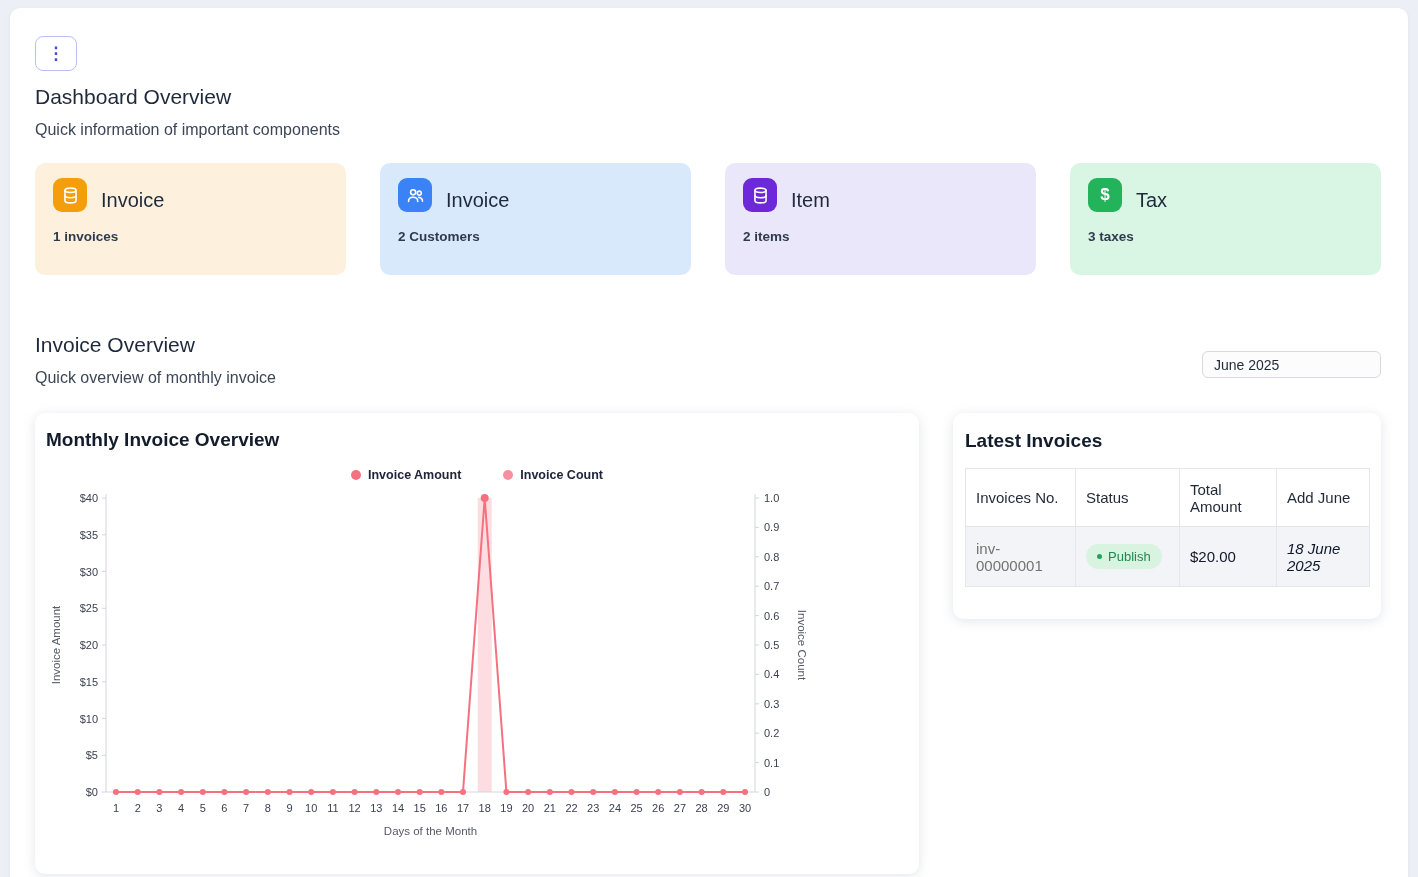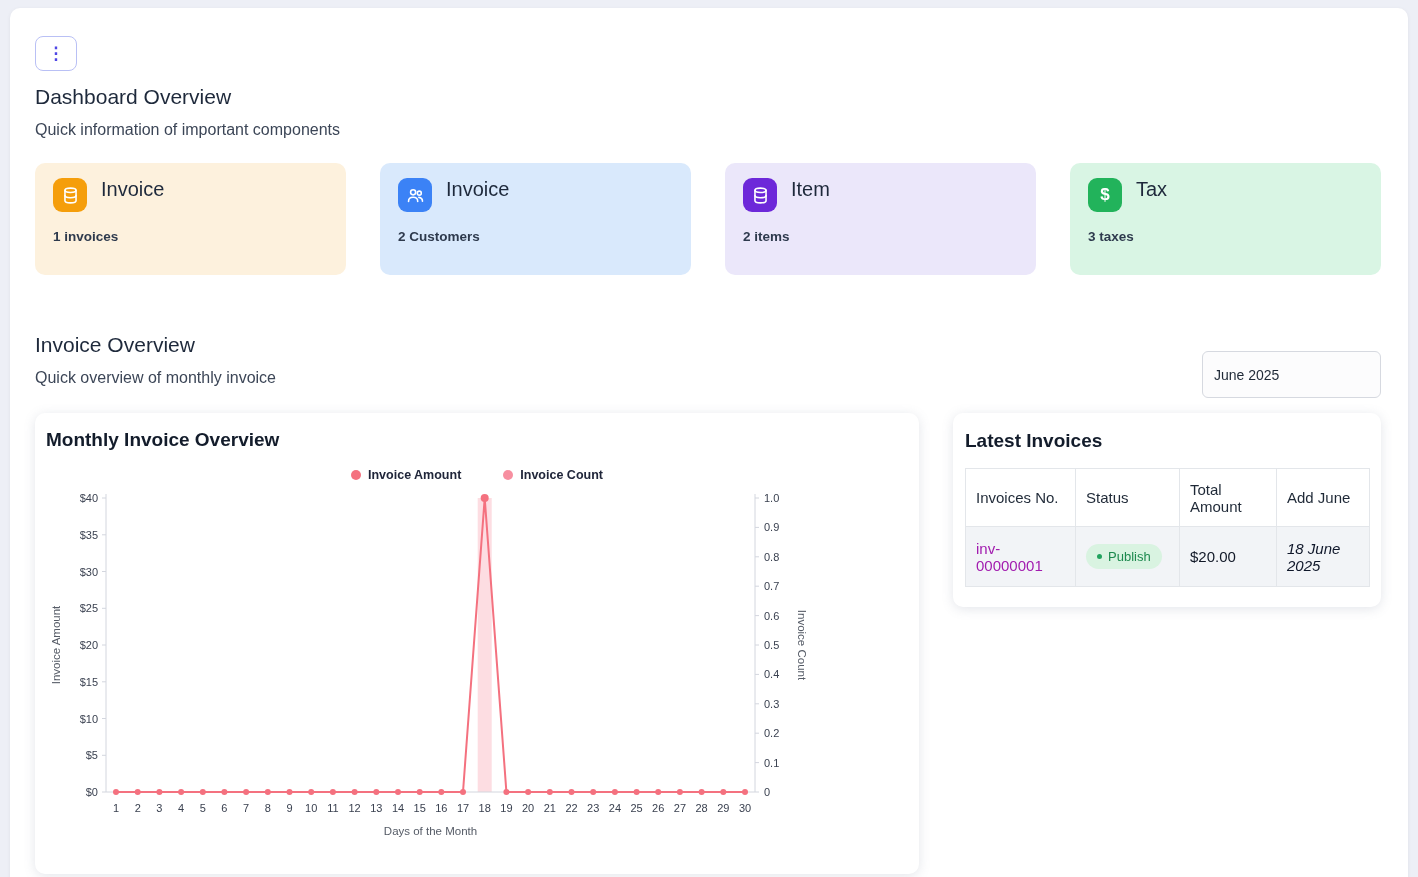--- a/index.html
+++ b/index.html
@@ -18,51 +18,51 @@
     color:#4f46e5; font-size:17px; font-weight:700; display:flex; align-items:center; justify-content:center;
     cursor:pointer;
   }
 
   .section-heading { font-size:21px; font-weight:500; color:#1e293b; }
   .section-sub { font-size:16px; color:#3c4657; margin-top:12px; }
   .overview-heading { margin-top:14px; }
 
   .cards-row { display:flex; gap:34px; margin-top:24px; }
   .stat-card { flex:1; border-radius:10px; padding:15px 18px; height:112px; }
-  .stat-head { display:flex; align-items:flex-start; gap:14px; }
+  .stat-head { display:flex; align-items:flex-end; gap:14px; }
   .stat-icon { width:34px; height:34px; border-radius:9px; display:flex; align-items:center; justify-content:center; color:#fff; flex:0 0 auto; }
   .stat-icon svg { display:block; }
   .stat-label { font-size:20px; font-weight:500; color:#1e293b; }
   .stat-count { margin-top:17px; font-size:13.5px; font-weight:700; color:#2e3a4d; }
   .dollar-glyph { font-size:17px; font-weight:700; color:#fff; }
 
   .invoice-overview { position:relative; margin-top:58px; }
   .month-select {
-    position:absolute; right:0; top:18px; width:179px; height:47px;
+    position:absolute; right:0; top:18px; width:179px; height:27px;
     border:1px solid #d6d9e0; border-radius:6px; background:#fcfcfd;
     font-size:14px; color:#1f2937; display:flex; align-items:center; padding:0 11px; cursor:pointer;
   }
 
   .content-row { display:flex; gap:34px; margin-top:26px; align-items:flex-start; }
 
   .panel { background:#fff; border-radius:10px; box-shadow:0 2px 12px rgba(100,110,140,.18); }
   .chart-card { width:884px; padding:16px 11px 30px; }
   .panel-title { font-size:19px; font-weight:600; color:#131c2b; }
   .legend-row { display:flex; justify-content:center; gap:42px; margin-top:17px; }
   .legend-item { display:flex; align-items:center; gap:7px; font-size:12.5px; font-weight:700; color:#20263a; cursor:pointer; }
   .legend-marker { width:10px; height:10px; border-radius:50%; }
   #chart-svg { display:block; width:862px; height:352px; margin-top:10px; }
 
-  .latest-card { width:428px; padding:14px 12px 20px; }
+  .latest-card { width:428px; padding:14px 12px 32px; }
   .latest-card .panel-title { margin-top:3px; }
   .invoice-table { width:404px; margin-top:16px; border-collapse:collapse; table-layout:fixed; font-size:15px; }
   .invoice-table th, .invoice-table td { border:1px solid #e3e6ea; padding:8px 10px; text-align:left; vertical-align:middle; }
   .invoice-table th { font-weight:400; color:#1f2937; height:58px; background:#fff; }
   .invoice-table tbody tr { background:#f2f4f7; height:60px; }
-  .invoice-link { color:#a21caf; cursor:pointer;margin-top:16px; }
+  .invoice-link { color:#737373; cursor:pointer;margin-top:16px; }
   .status-badge { display:inline-flex; align-items:center; gap:6px; background:#d9f3e1; color:#1d8a4e; border-radius:14px; padding:5px 11px; font-size:13px; font-weight:500; white-space:nowrap; }
   .status-dot { width:5px; height:5px; border-radius:50%; background:#21a35e; flex:0 0 auto; }
   .amount-cell { color:#111827; }
   .date-cell { color:#0f172a;font-style:italic; }
 </style>
 </head>
 <body>
 
 <div class="main-card">
 

